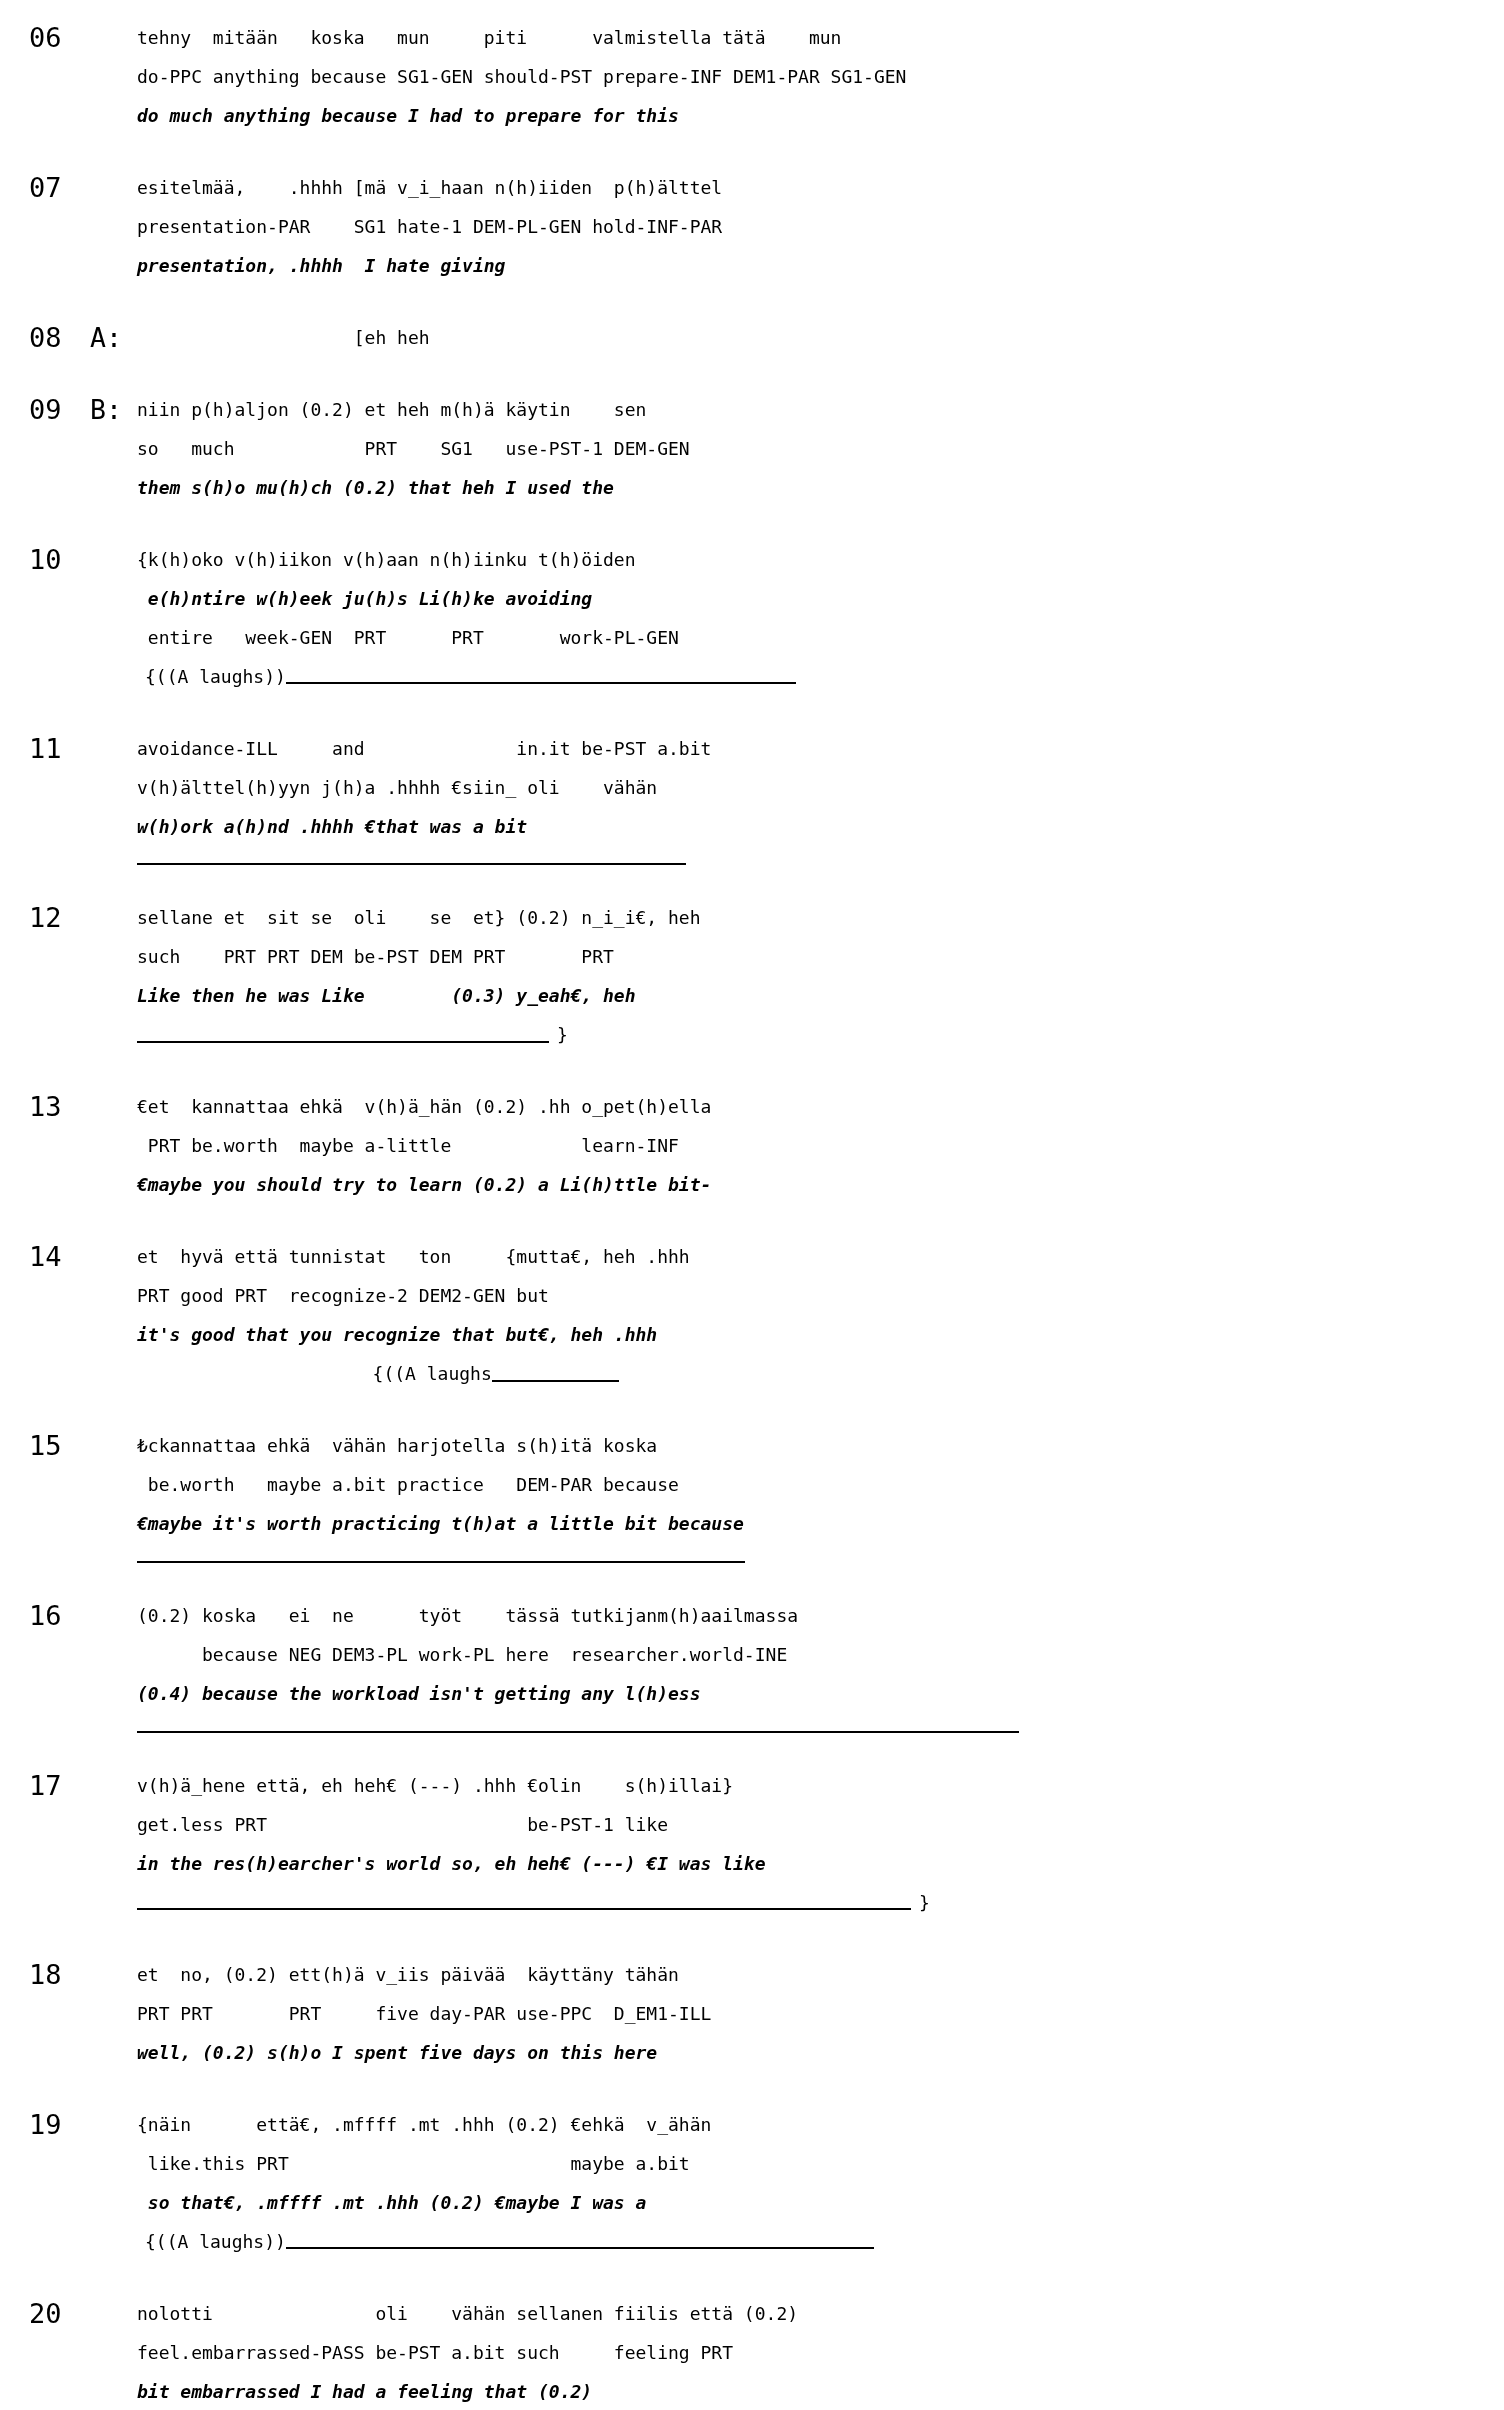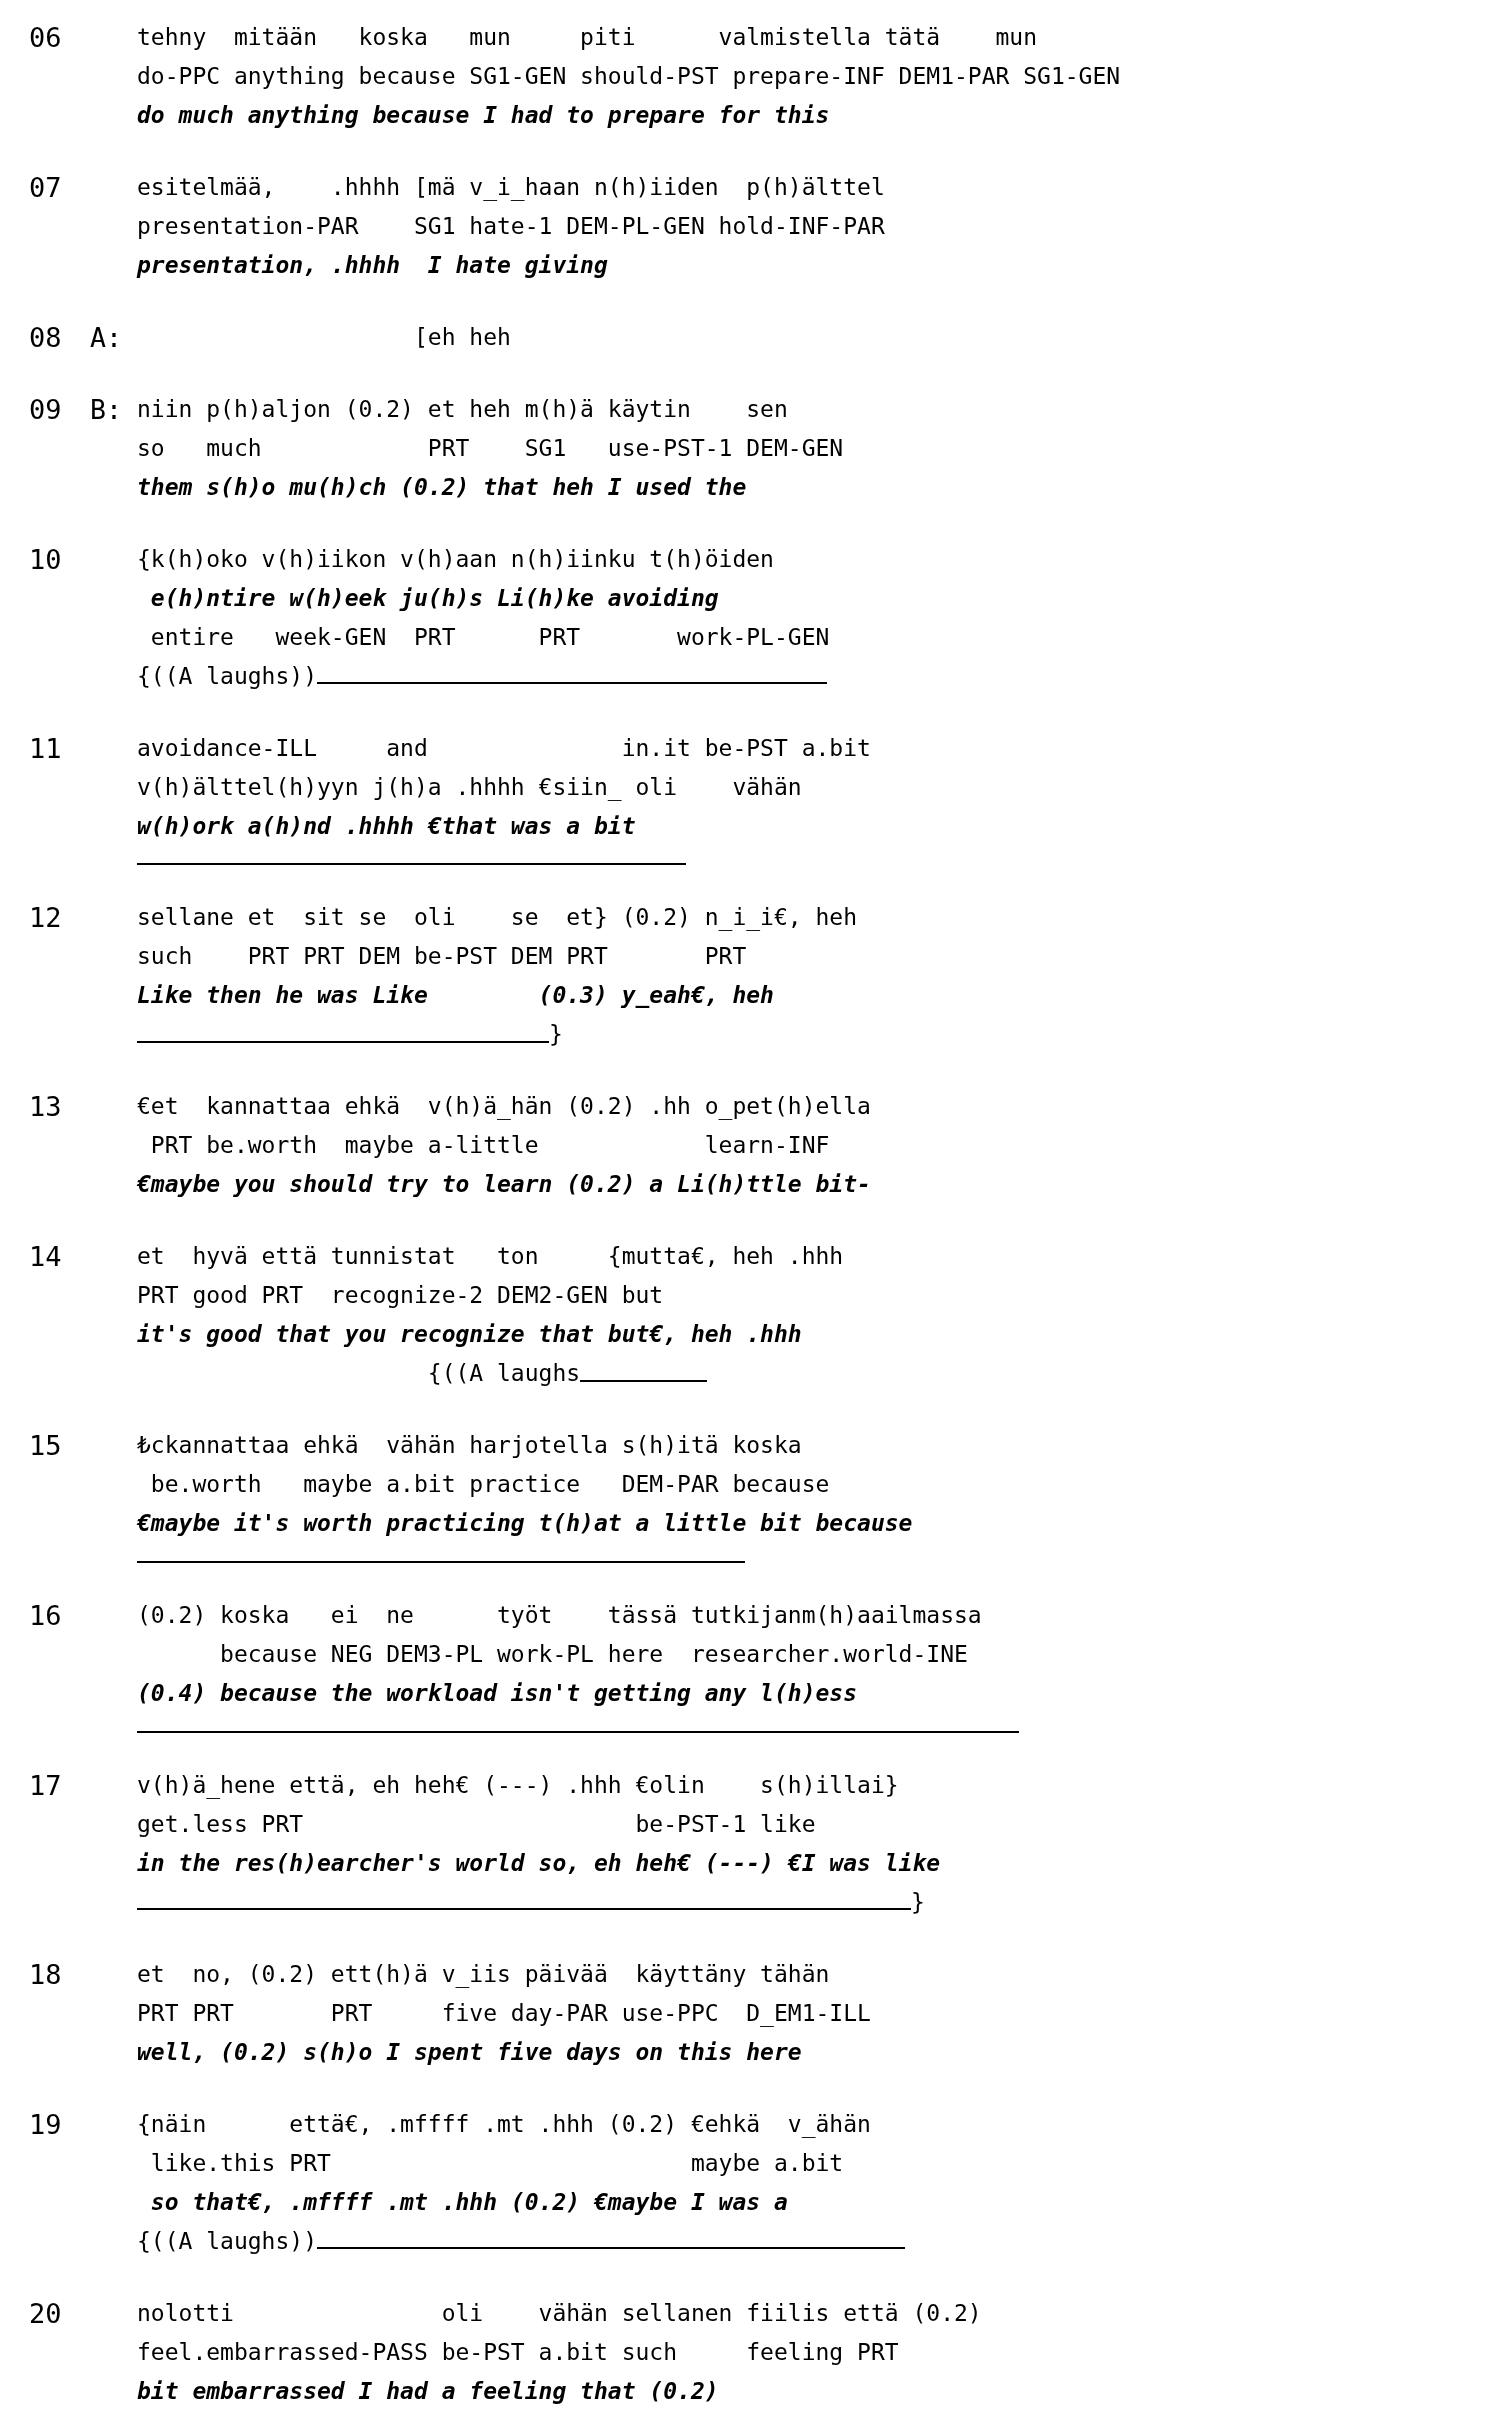--- a/index.html
+++ b/index.html
@@ -35,37 +35,38 @@
     flex: 0 0 47px;
     font-size: 26.5px;
     line-height: 39px;
     white-space: pre;
   }
   .turn-body {
     flex: 1 1 auto;
     min-width: 0;
   }
   .line {
-    font-size: 23px;
+    font-size: 18px;
     line-height: 39px;
     white-space: pre;
     letter-spacing: 0px;
   }
   .line.orig {
     font-weight: normal;
   }
   .line.gloss {
     font-weight: normal;
   }
   .line.trans {
     font-weight: bold;
     font-style: italic;
   }
   .line.note {
     font-weight: normal;
+    margin-left: 8px;
   }
   .rule {
     border: 0;
     border-top: 2.9px solid #000;
     margin: 3.9px 0 0 0;
     height: 0;
   }
   .rule-row {
     display: flex;
     align-items: flex-start;

